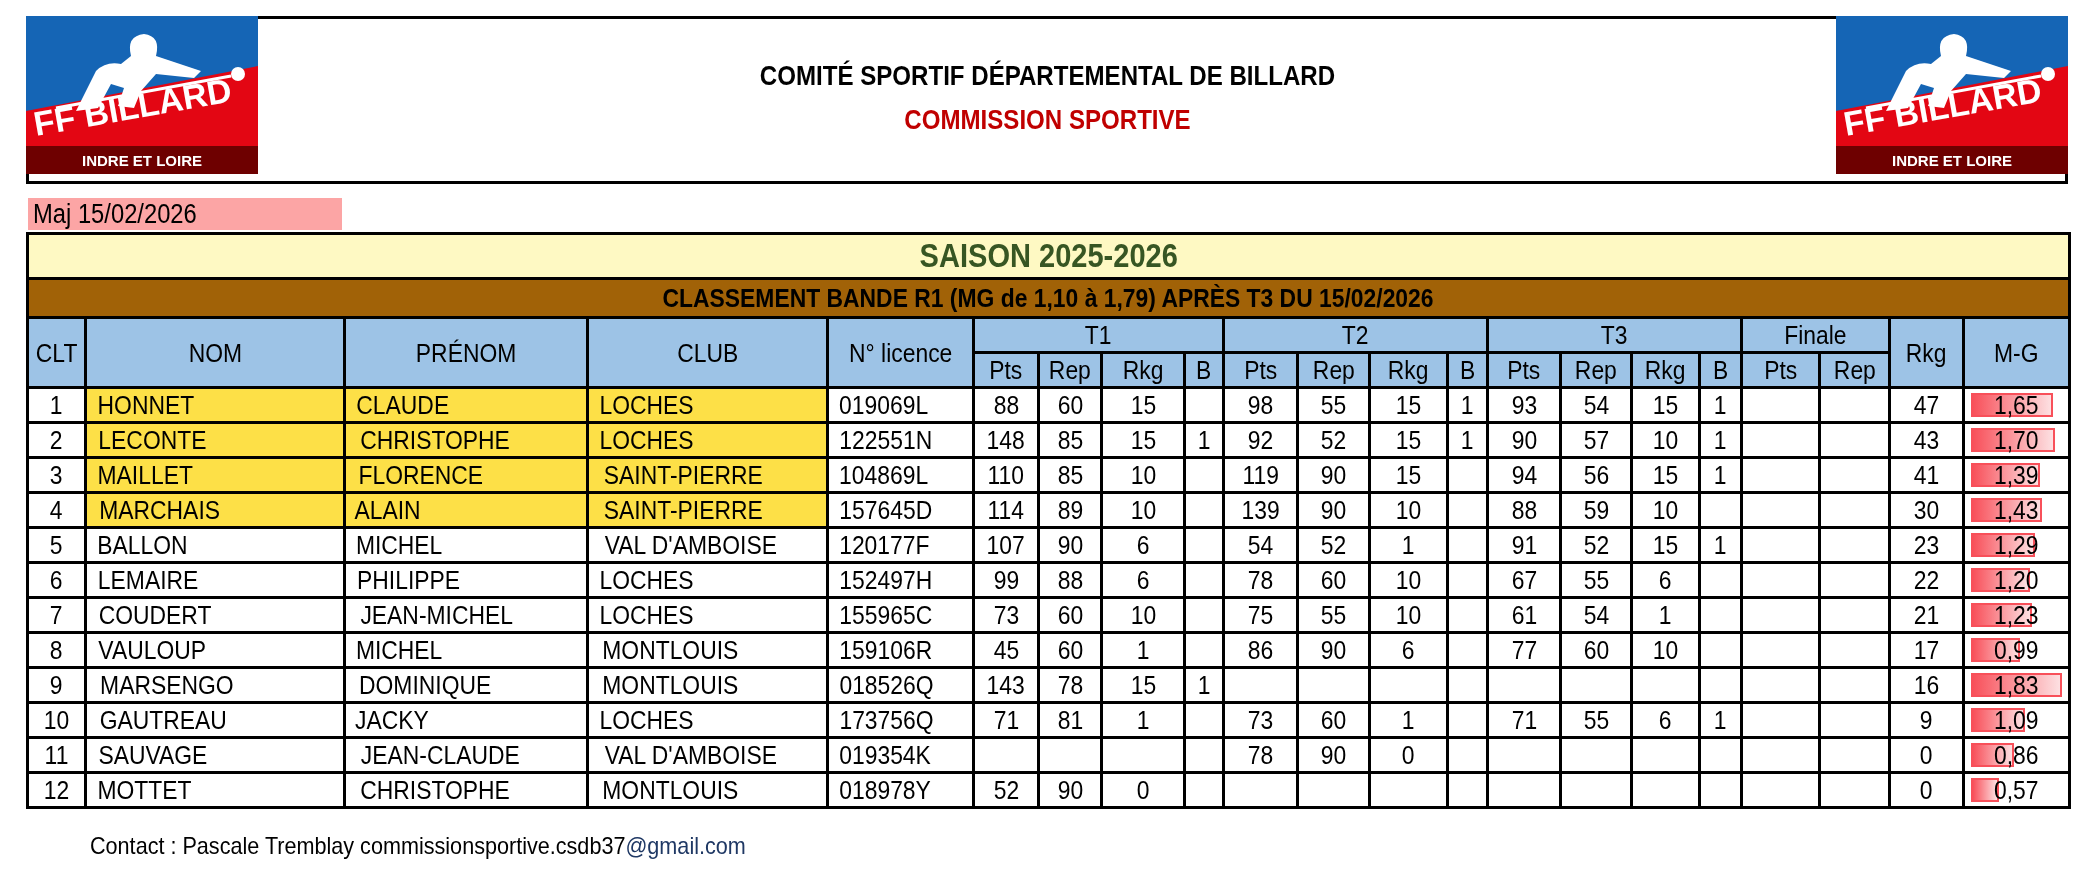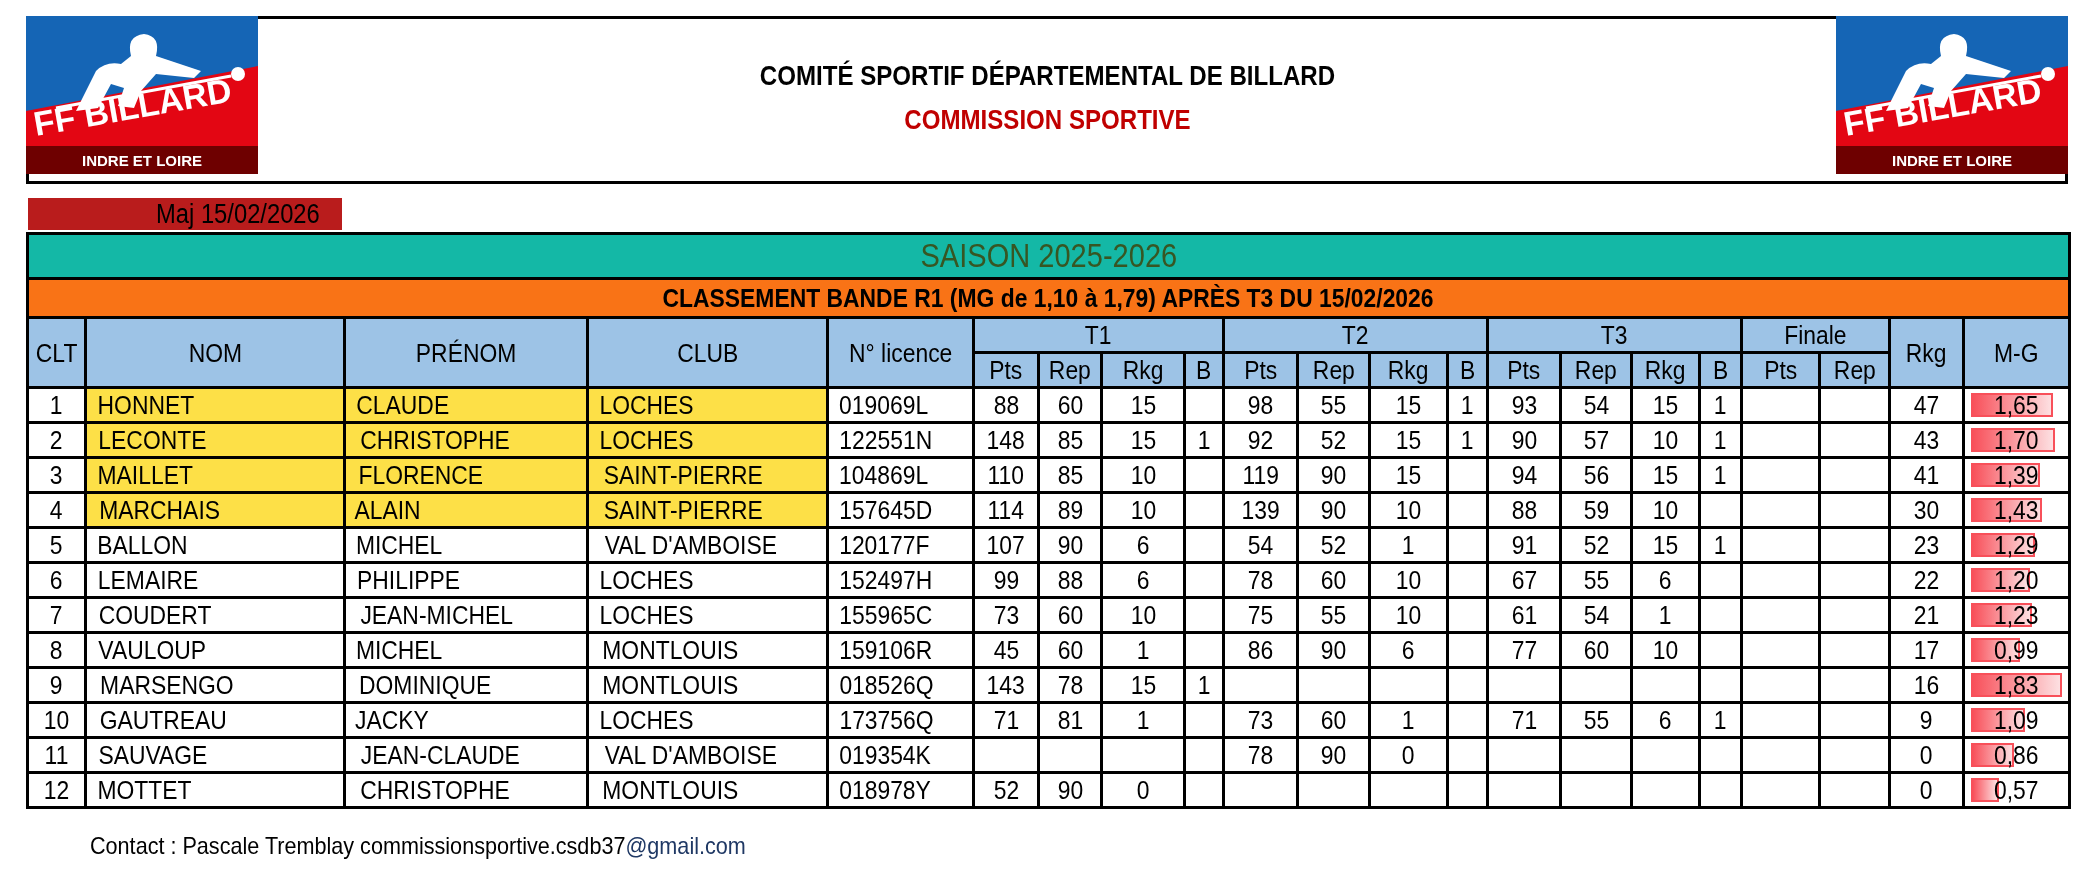--- a/index.html
+++ b/index.html
@@ -4,27 +4,27 @@
 <style>
   html,body{margin:0;padding:0;background:#fff;}
   body{width:2095px;height:879px;position:relative;overflow:hidden;font-family:"Liberation Sans",sans-serif;color:#000;}
   .header-box{position:absolute;left:26px;top:16px;width:2042px;height:168px;border:3px solid #000;box-sizing:border-box;border-left:none;border-right:none;}
   .header-box .vl{position:absolute;top:0;bottom:0;width:3px;background:#000;}
   .logo{position:absolute;top:16px;width:232px;height:158px;overflow:hidden;}
   .logo svg{display:block;width:100%;height:100%;}
   .h-title{position:absolute;left:0;width:2095px;text-align:center;font-weight:bold;font-size:28px;letter-spacing:0px;transform:scaleX(0.86);}
   .h-title.t1{top:60px;color:#000;}
   .h-title.t2{top:104px;color:#c00000;}
-  .maj{position:absolute;left:28px;top:198px;width:314px;height:32px;background:#b91c1c;font-size:27px;line-height:32px;padding-left:5px;box-sizing:border-box;text-align:right;}
+  .maj{position:absolute;left:28px;top:198px;width:314px;height:32px;background:#fca5a5;font-size:27px;line-height:32px;padding-left:5px;box-sizing:border-box;}
   .maj span{display:inline-block;transform:scaleX(0.88);transform-origin:left center;}
   table.grid{position:absolute;left:26px;top:232px;border-collapse:collapse;table-layout:fixed;}
   table.grid td{border:3px solid #000;padding:0;font-size:26px;text-align:center;white-space:nowrap;overflow:hidden;height:32px;line-height:30px;}
   table.grid td span.sx{display:inline-block;transform:scaleX(0.88);}
-  .saison td{background:#14b8a6;color:#375623;font-weight:normal;font-size:33px !important;height:42px !important;}
-  .classement td{background:#f97316;font-weight:bold;font-size:26px;height:36px !important;}
+  .saison td{background:#fef9c3;color:#375623;font-weight:bold;font-size:33px !important;height:42px !important;}
+  .classement td{background:#a16207;font-weight:bold;font-size:26px;height:36px !important;}
   .hdr td{background:#9dc3e6;}
   td.left{text-align:left !important;padding-left:4px !important;}
   td.yellow{background:#fde047;}
   .mg-cell{position:relative;}
   .mg-bar{position:absolute;left:6px;top:4px;bottom:4px;background:linear-gradient(to right,#f8505a,#fde0e2);border:2px solid #f8505a;box-sizing:border-box;}
   .mg-val{position:relative;z-index:1;}
   .footer{position:absolute;left:90px;top:832px;font-size:24px;}
   .footer span.sx{display:inline-block;transform:scaleX(0.9);transform-origin:left center;}
   .footer .at{color:#1f3864;}
 </style>

